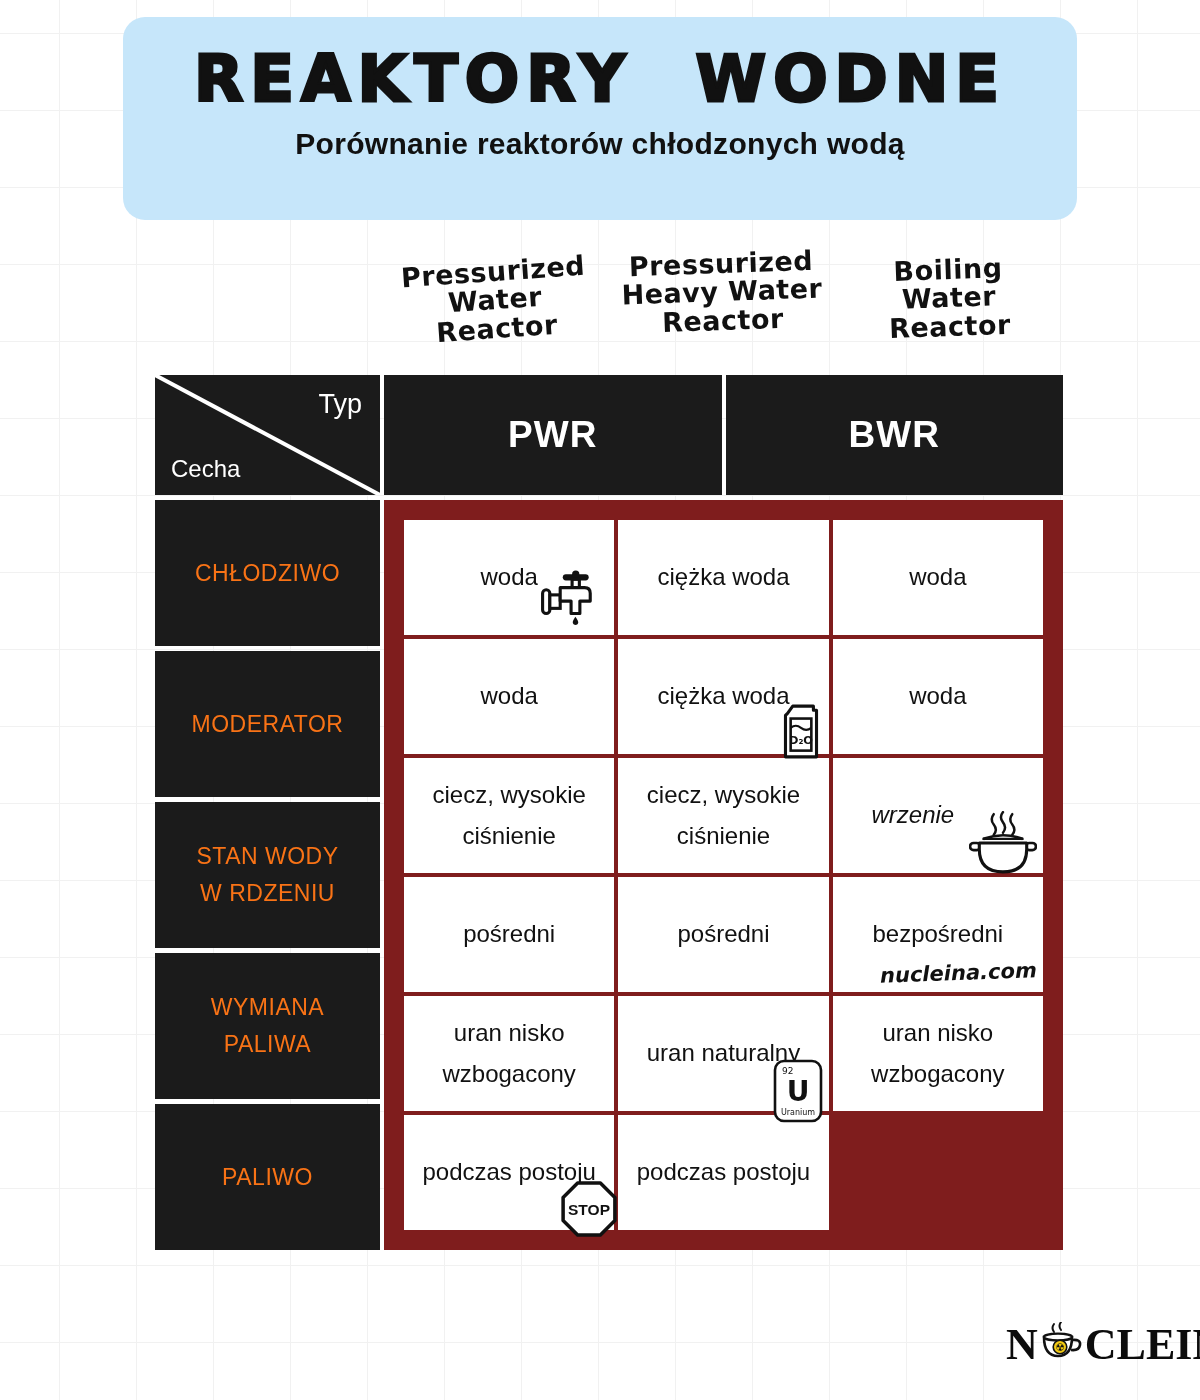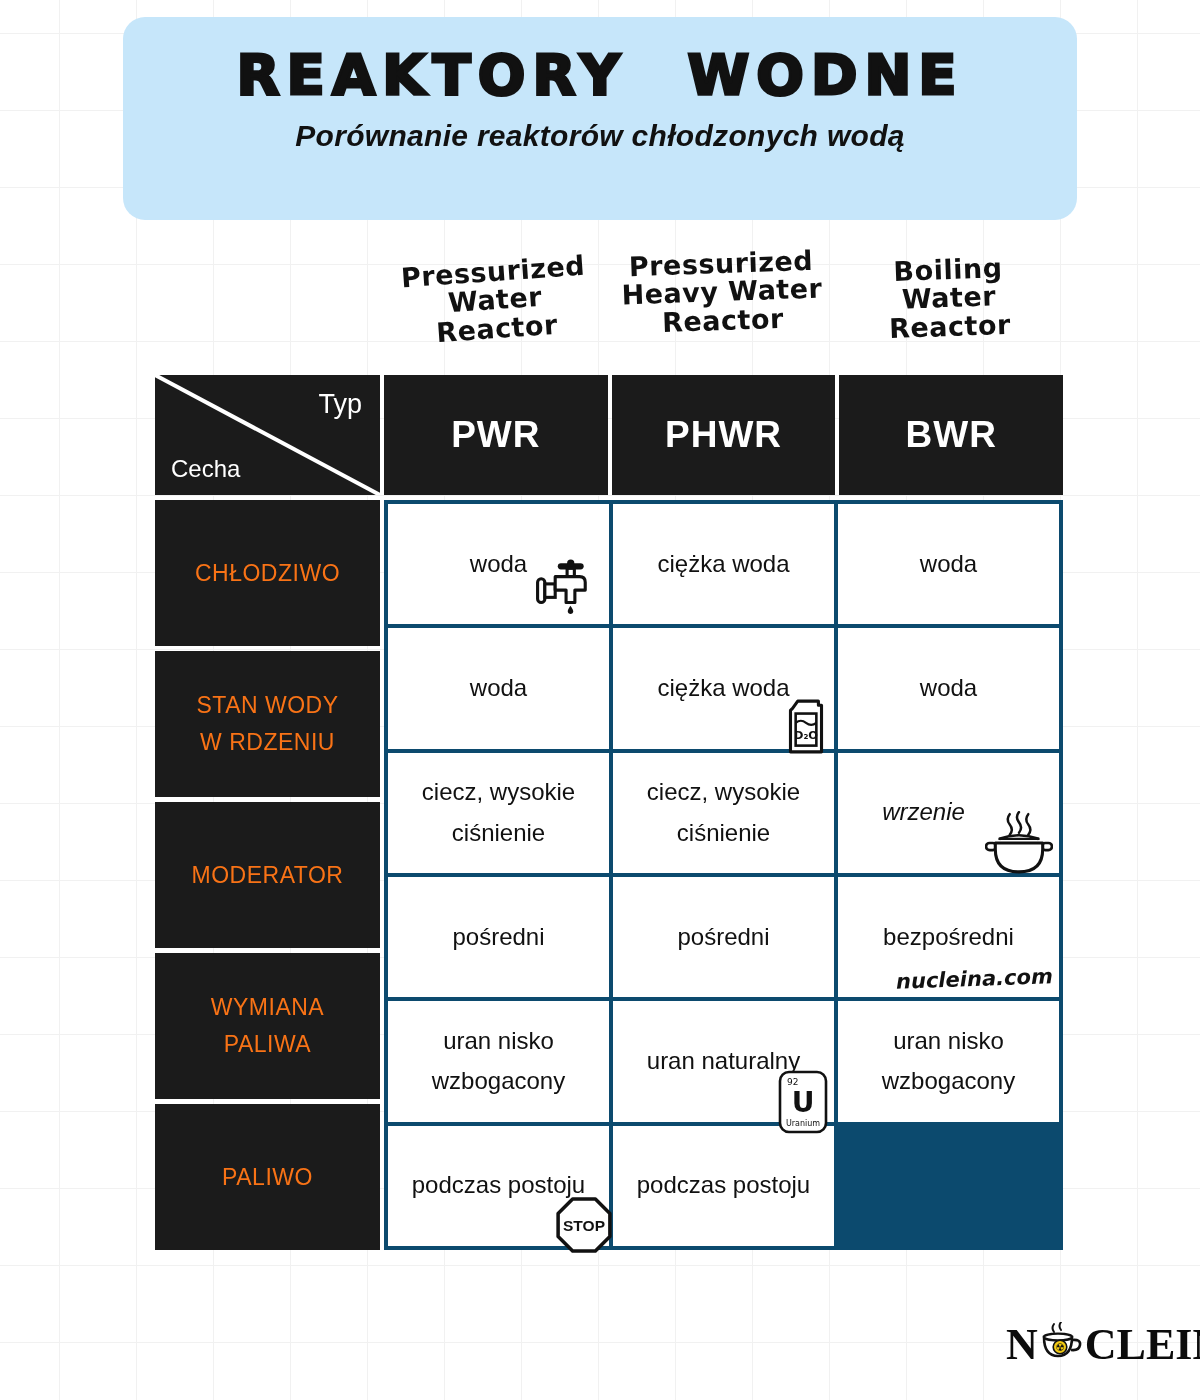--- a/index.html
+++ b/index.html
@@ -9,45 +9,45 @@
     background-image:
       linear-gradient(#f1f1f1 1px, transparent 1px),
       linear-gradient(90deg,#f1f1f1 1px, transparent 1px);
     background-size:77px 77px;
     background-position:59px 33px;
     font-family:"Liberation Sans",sans-serif;color:#111;
   }
   
   .banner{position:absolute;left:123px;top:17px;width:954px;height:203px;
     background:#c6e6fa;border-radius:22px;text-align:center;}
-  .title{margin-top:30px;font-size:56px;font-weight:bold;letter-spacing:7px;word-spacing:34px;
+  .title{margin-top:30px;font-size:64px;font-weight:bold;letter-spacing:7px;word-spacing:34px;
     font-family:"DejaVu Sans",sans-serif;-webkit-text-stroke:3px #111;color:#111;line-height:1.0;}
-  .subtitle{margin-top:16px;font-size:30px;font-weight:bold;font-style:italic;letter-spacing:0.3px;}
+  .subtitle{margin-top:16px;font-size:30px;font-weight:bold;letter-spacing:0.3px;}
   
   .hw{position:absolute;width:250px;text-align:center;font-family:"DejaVu Sans",sans-serif;
     font-weight:bold;font-size:27px;line-height:1.05;letter-spacing:0.5px;}
   .hw1{left:370px;top:258px;transform:rotate(-4deg);}
   .hw2{left:597px;top:250px;transform:rotate(-2deg);}
   .hw3{left:824px;top:256px;transform:rotate(-2deg);}
   
   .tbl{position:absolute;left:155px;top:375px;width:908px;height:630px;}
   .label-col{position:absolute;left:0;top:0;width:225px;height:875px;
     display:flex;flex-direction:column;gap:5px;}
   .corner-cell{flex:0 0 120px;background:#1b1b1b;position:relative;color:#fff;}
   .corner-cell svg{position:absolute;left:0;top:0;width:100%;height:100%;}
   .corner-typ{position:absolute;top:14px;right:18px;font-size:27px;}
   .corner-cecha{position:absolute;bottom:12px;left:16px;font-size:24px;}
   .label-cell{flex:1;background:#1b1b1b;color:#f97316;display:flex;flex-direction:column;
     align-items:center;justify-content:center;font-size:23px;line-height:1.6;letter-spacing:0.5px;text-align:center;}
   .data-grid{position:absolute;left:229px;top:0;width:679px;height:875px;}
   .hdr-row{position:absolute;left:0;top:0;width:100%;height:120px;display:flex;gap:4px;}
   .hdr-cell{flex:1;background:#1b1b1b;color:#fff;display:flex;align-items:center;justify-content:center;
     font-size:37px;font-weight:bold;letter-spacing:1px;}
-  .body-grid{position:absolute;left:0;top:125px;width:679px;height:750px;background:#0c4a6e;
-    box-sizing:border-box;padding:4px;display:grid;grid-template-columns:repeat(3,1fr);
+  .body-grid{position:absolute;left:0;top:125px;width:679px;height:750px;background:#7f1d1d;
+    box-sizing:border-box;padding:20px;display:grid;grid-template-columns:repeat(3,1fr);
     grid-template-rows:repeat(6,1fr);gap:4px;}
   .cell{background:#fff;position:relative;display:flex;align-items:center;justify-content:center;
     text-align:center;font-size:24px;line-height:1.7;padding:0 12px;}
   .cell .txt{position:relative;z-index:1;}
   .shift-left{padding-right:62px;font-style:italic;}
   .icon{position:absolute;z-index:2;}
   .faucet{right:16px;bottom:8px;}
   .d2o{right:4px;bottom:-8px;}
   .pot{right:6px;bottom:-2px;}
   .uranium{right:6px;bottom:-12px;}
@@ -90,39 +90,38 @@
       <svg viewBox="0 0 225 120" preserveAspectRatio="none">
         <line x1="0" y1="0" x2="225" y2="120" stroke="#fff" stroke-width="4"></line>
       </svg>
       <span class="corner-typ">Typ</span>
       <span class="corner-cecha">Cecha</span>
     </div>
     <div class="label-cell">
       <span>CHŁODZIWO</span>
     </div>
     <div class="label-cell">
+      <span>MODERATOR</span>
+    </div>
+    <div class="label-cell">
       <span>STAN WODY</span>
       <span>W RDZENIU</span>
-    </div>
-    <div class="label-cell">
-      <span>MODERATOR</span>
     </div>
     <div class="label-cell">
       <span>WYMIANA</span>
       <span>PALIWA</span>
     </div>
     <div class="label-cell">
       <span>PALIWO</span>
     </div>
   </div>
 
   <div class="data-grid">
     <div class="hdr-row">
       <div class="hdr-cell">PWR</div>
-      <div class="hdr-cell">PHWR</div>
       <div class="hdr-cell">BWR</div>
     </div>
 
     <div class="body-grid">
 
       <div class="cell">
         <span class="txt">woda</span>
         <svg class="icon faucet" width="58" height="58" viewBox="0 0 56 56">
           <rect x="22" y="5" width="25" height="6" rx="3" fill="#111"></rect>
           <circle cx="34.5" cy="5" r="3.5" fill="#111"></circle>

